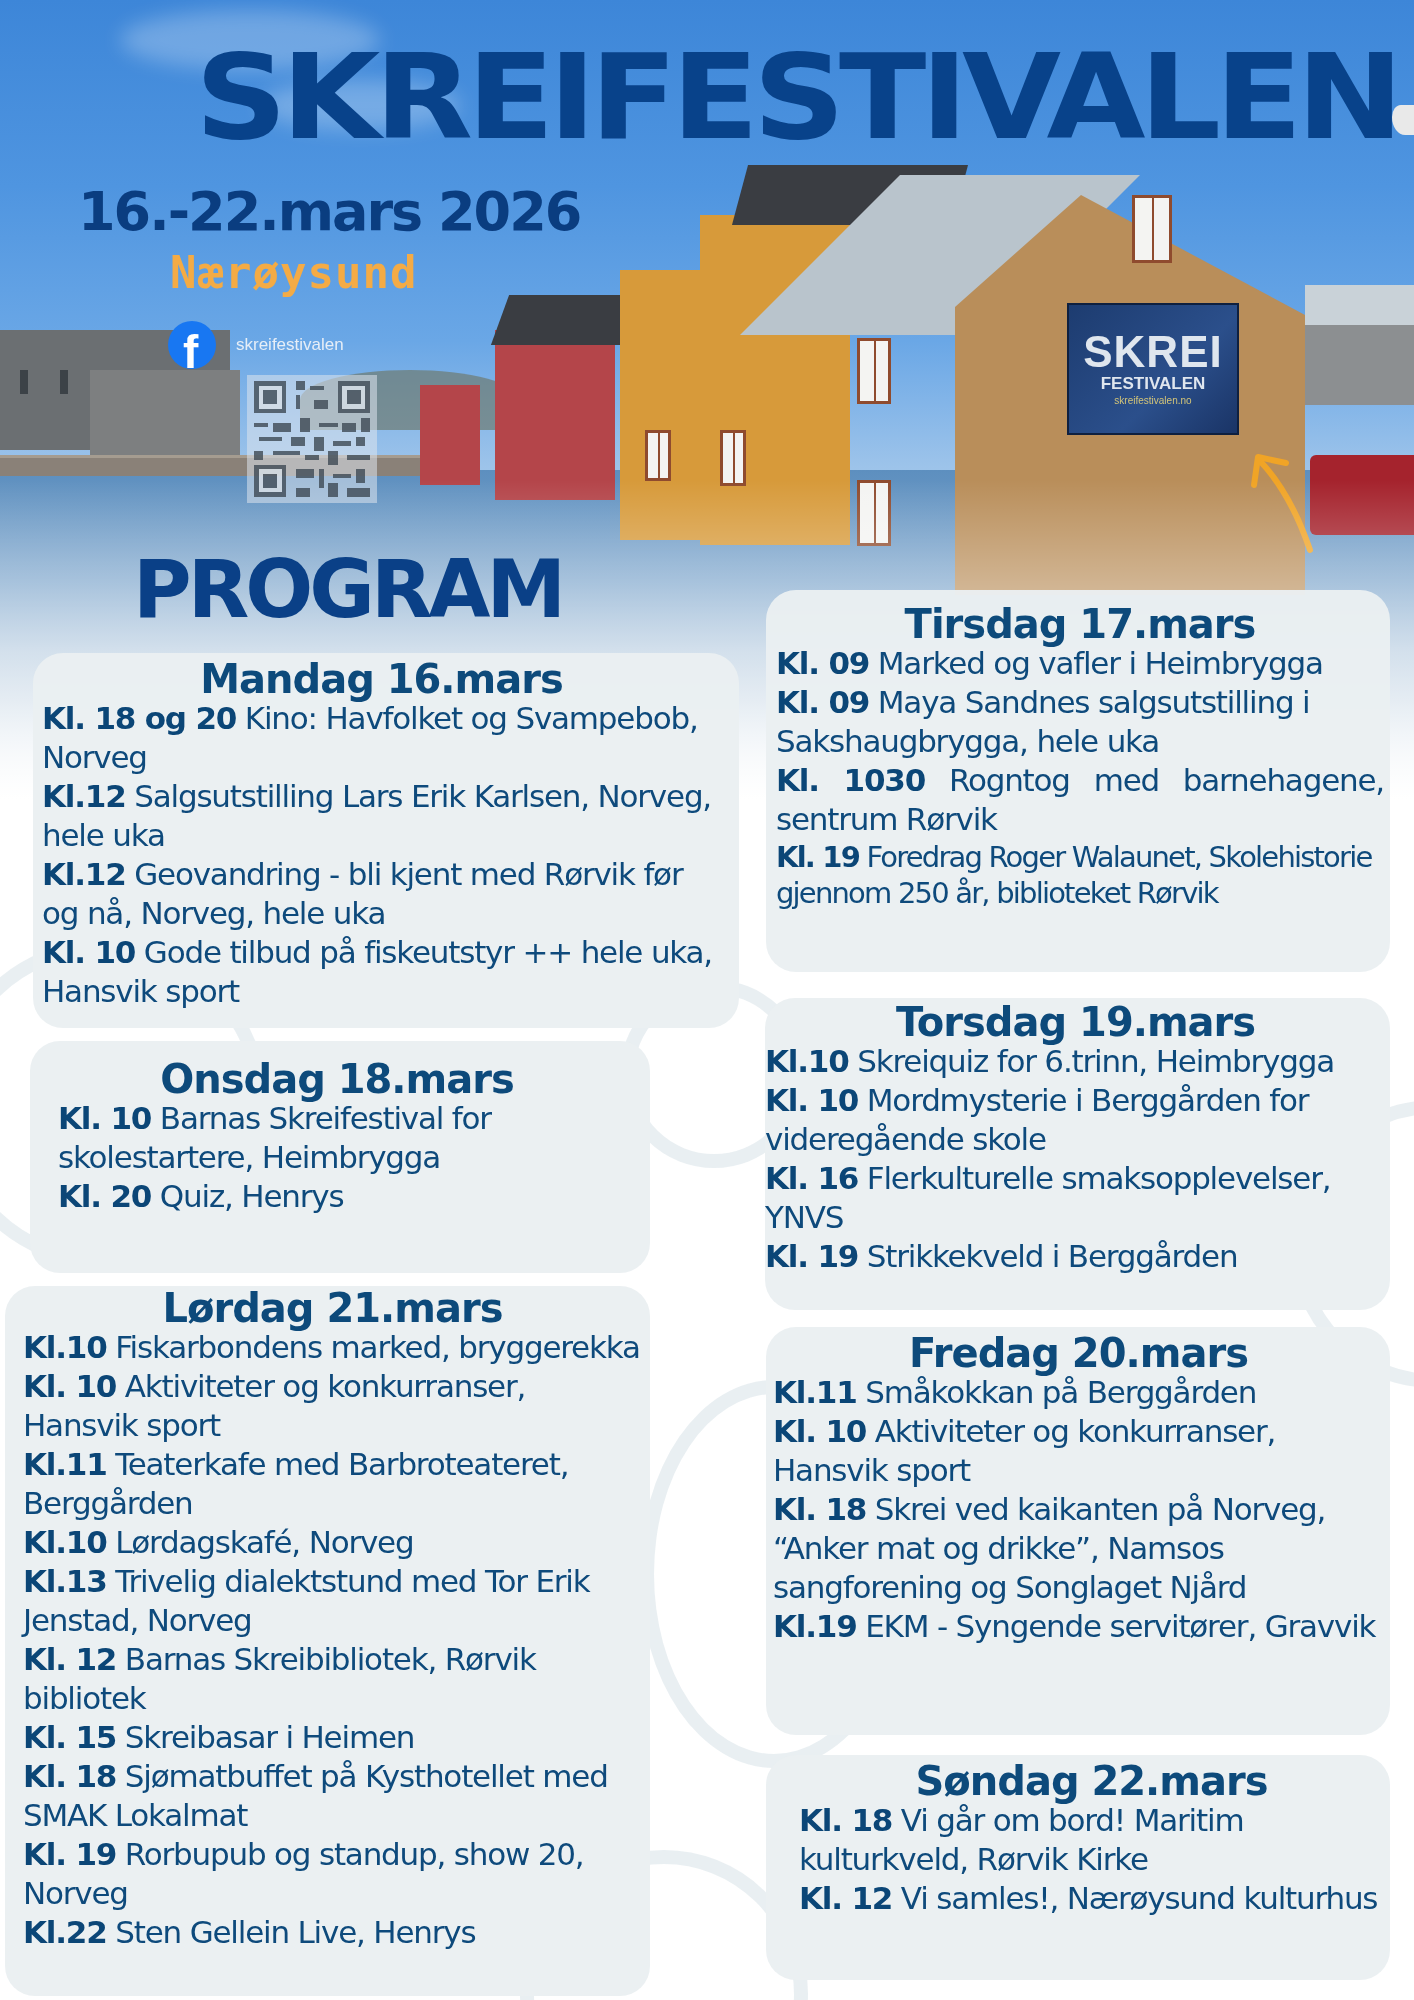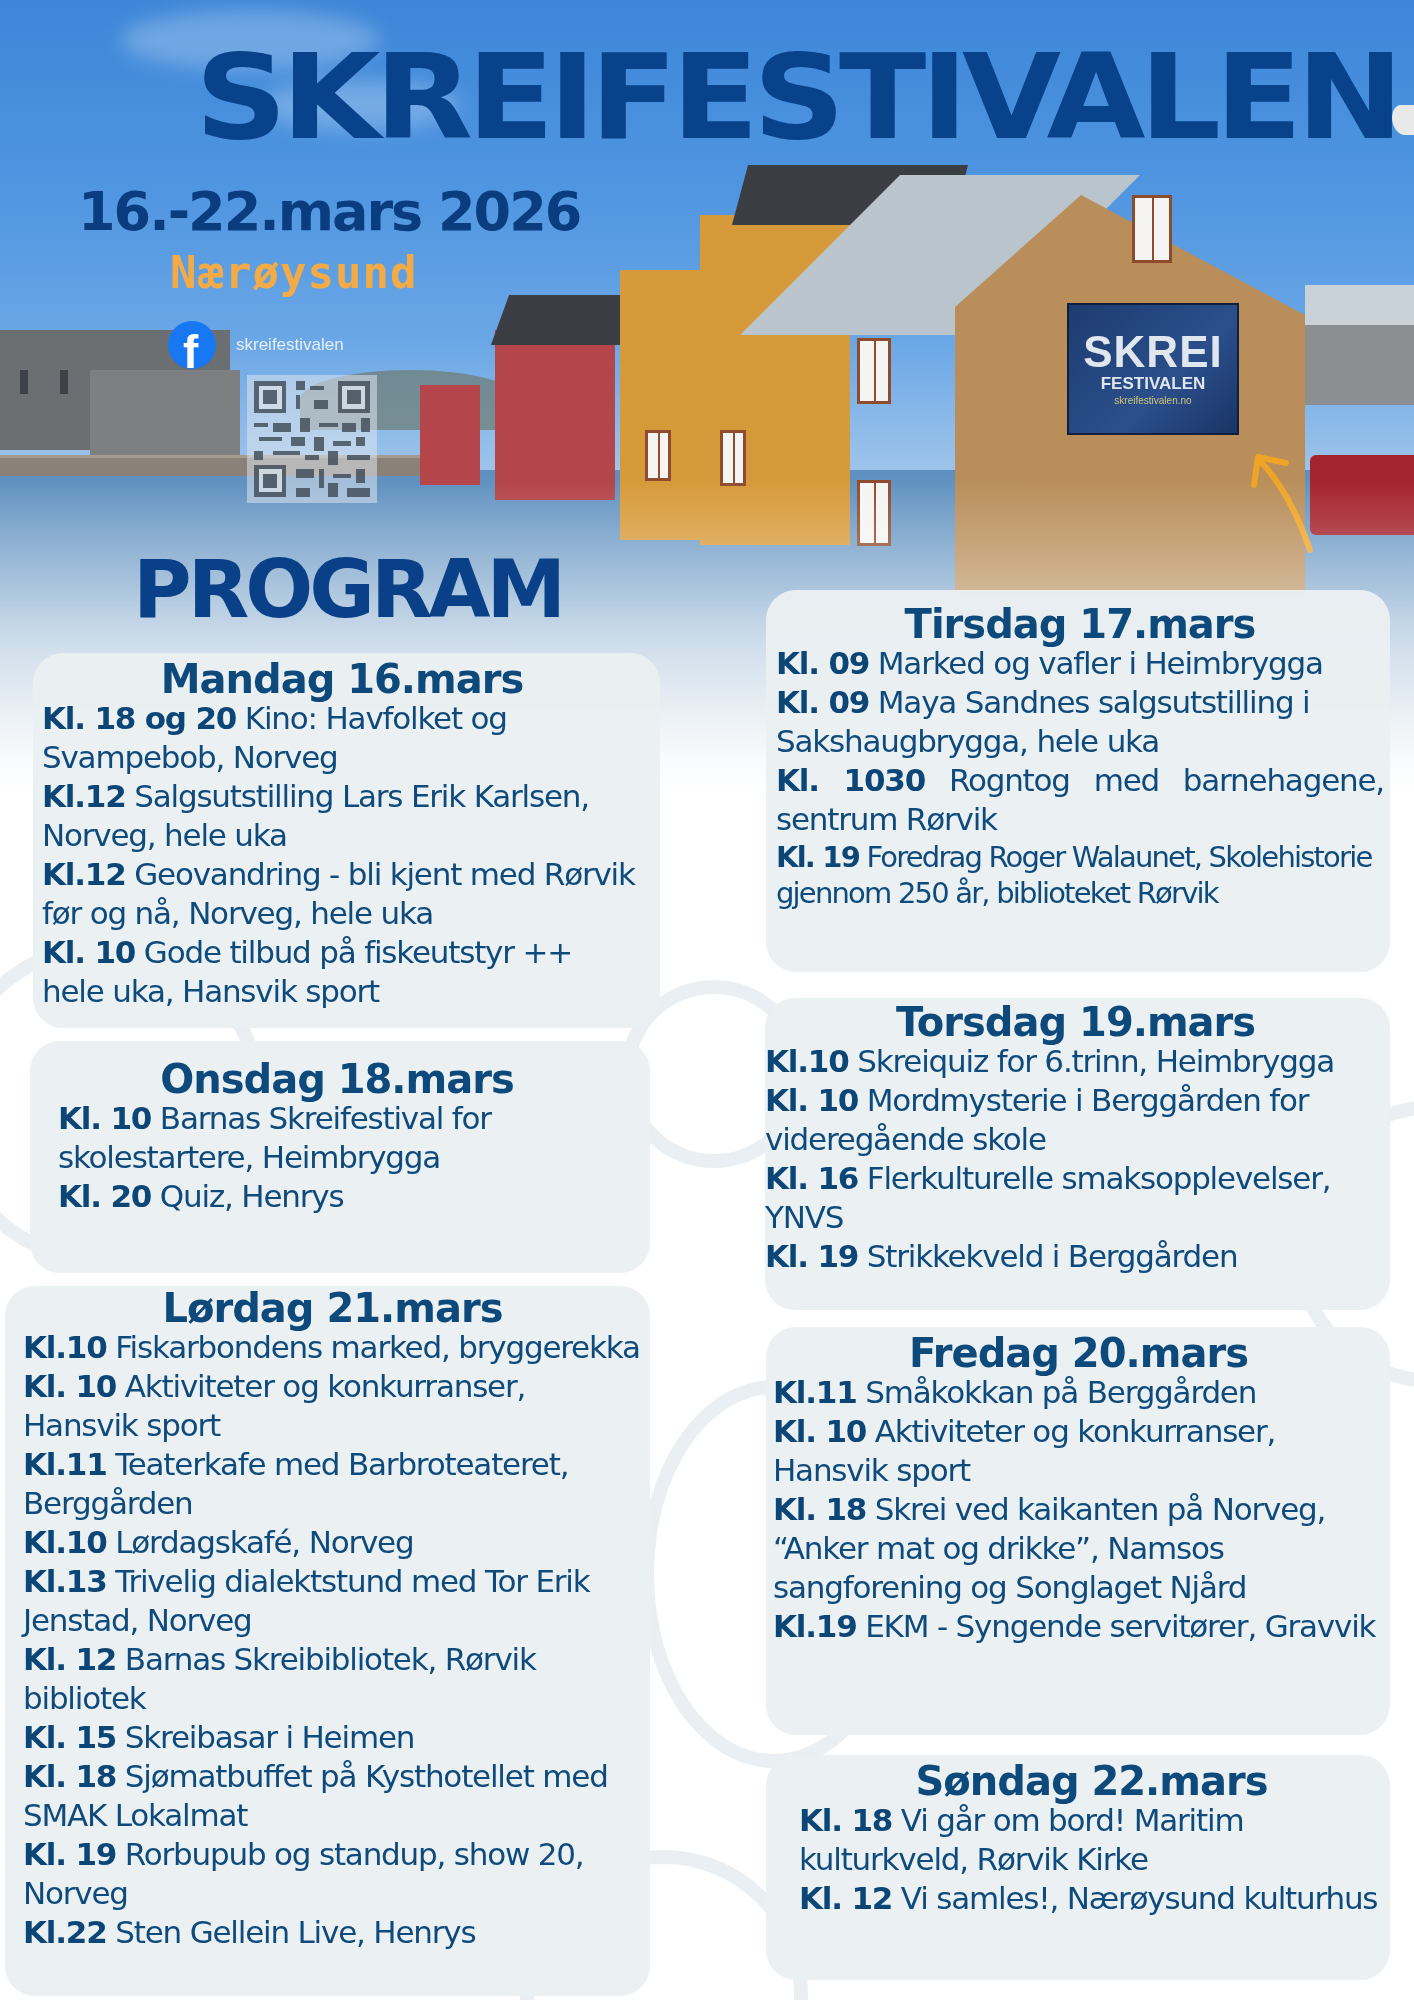--- a/index.html
+++ b/index.html
@@ -64,21 +64,21 @@
 
   
   .card { position: absolute; background: rgba(234,239,241,0.96); border-radius: 30px; box-sizing: border-box;
           color: #0e4a7c; font-family: "DejaVu Sans", sans-serif; }
   .card h2 { margin: 0; text-align: center; font-weight: bold; font-size: 40px; line-height: 40px; letter-spacing: -1px; color: #0d4a7b; }
   .card .ev { font-size: 31px; line-height: 39px; letter-spacing: -1.2px; margin: 0; }
   .card .ev b { font-weight: bold; color: #0b4677; }
   .card .ev.tight { font-size: 29px; line-height: 36px; letter-spacing: -1.8px; }
   .card .ev.justify { text-align: justify; text-align-last: left; }
 
-  #c-mon { left: 33px;  top: 653px;  width: 627px; height: 375px; padding: 6px 18px 0 9px; }
+  #c-mon { left: 33px;  top: 653px;  width: 706px; height: 375px; padding: 6px 18px 0 9px; }
   #c-tue { left: 766px; top: 590px;  width: 624px; height: 382px; padding: 14px 6px 0 10px; }
   #c-wed { left: 30px;  top: 1041px; width: 620px; height: 232px; padding: 18px 34px 0 28px; }
   #c-thu { left: 765px; top: 998px;  width: 625px; height: 312px; padding: 4px 4px 0 0; }
   #c-sat { left: 5px;   top: 1286px; width: 645px; height: 710px; padding: 2px 8px 12px 18px; }
   #c-fri { left: 766px; top: 1327px; width: 624px; height: 408px; padding: 6px 6px 0 7px; }
   #c-sun { left: 766px; top: 1755px; width: 624px; height: 225px; padding: 6px 6px 0 33px; }
   #c-mon .ev, #c-tue .ev { }
 </style>
 </head>
 <body>

